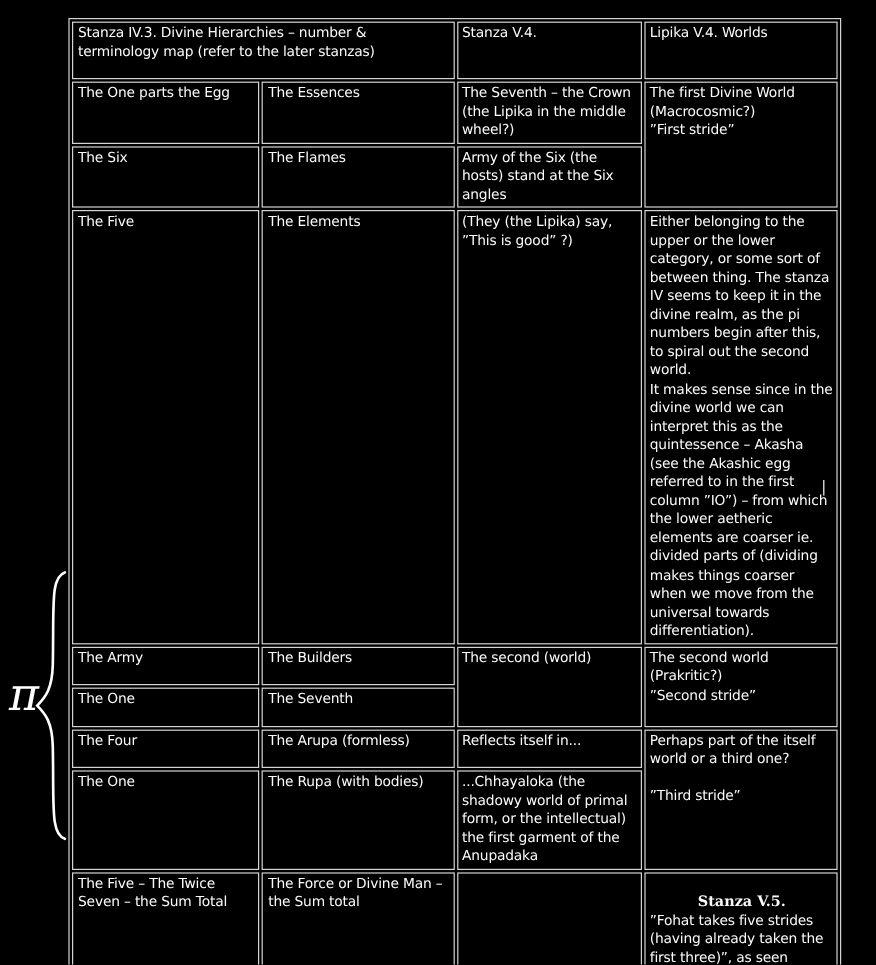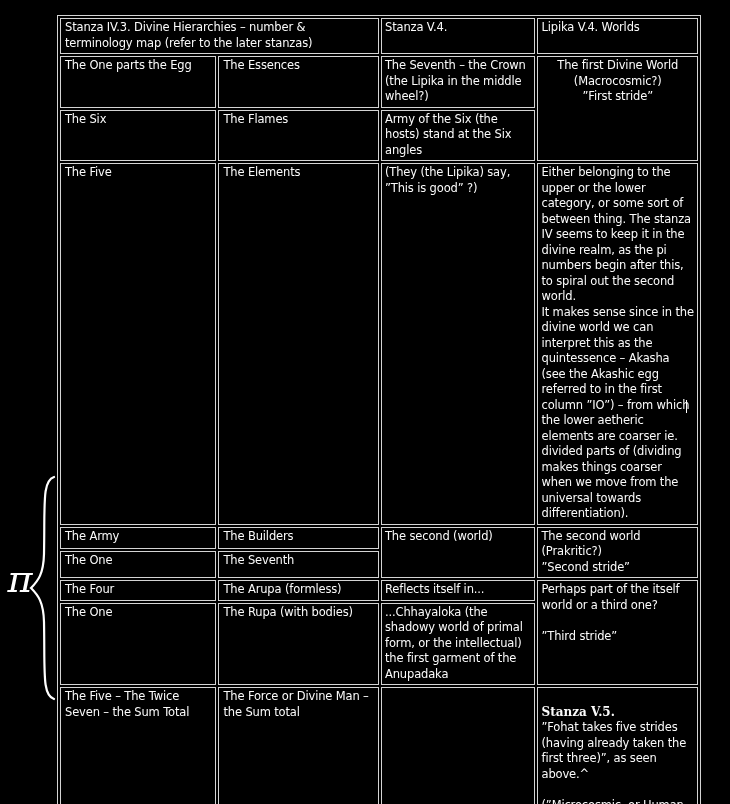--- a/index.html
+++ b/index.html
@@ -15,45 +15,46 @@
     width:644px;
     border-collapse:separate;
     border-spacing:2px;
     border:1px solid #d4d4d4;
     table-layout:fixed;
     background:#000;
   }
   table.doc td{
     box-sizing:border-box;
     border:1px solid #d4d4d4;
-    padding:1px 4px 2px 4px;
+    padding:1px 4px 14px 4px;
     vertical-align:top;
     color:#fbfbfb;
     font:11.5px/15.5px "DejaVu Sans",sans-serif;
     letter-spacing:-0.15px;
     white-space:pre-line;
     overflow:hidden;
   }
   table.doc td.c3,table.doc td.c4{padding:1px 3px 2px 3px;}
   td.hd{
     font-family:"DejaVu Serif",serif;
     font-weight:bold;
     font-size:12.5px;
     line-height:16.5px;
     letter-spacing:0;
     vertical-align:top;
   }
-  td.ctr{text-align:center;vertical-align:middle;}
+  td.ctr{vertical-align:middle;}
   td.vmid{vertical-align:middle;}
   .v5head{
     display:block;
     font-family:"DejaVu Serif",serif;
     font-weight:bold;
     font-size:12px;
     letter-spacing:0;
+    margin-left:40px;
   }
   .pi{
     position:absolute;left:4px;top:556px;
     width:32px;height:46px;
     color:#fff;
     font:italic 38px/46px "DejaVu Serif",serif;
     text-align:center;
   }
   .brace{position:absolute;left:27px;top:474px;}
   .caret{

